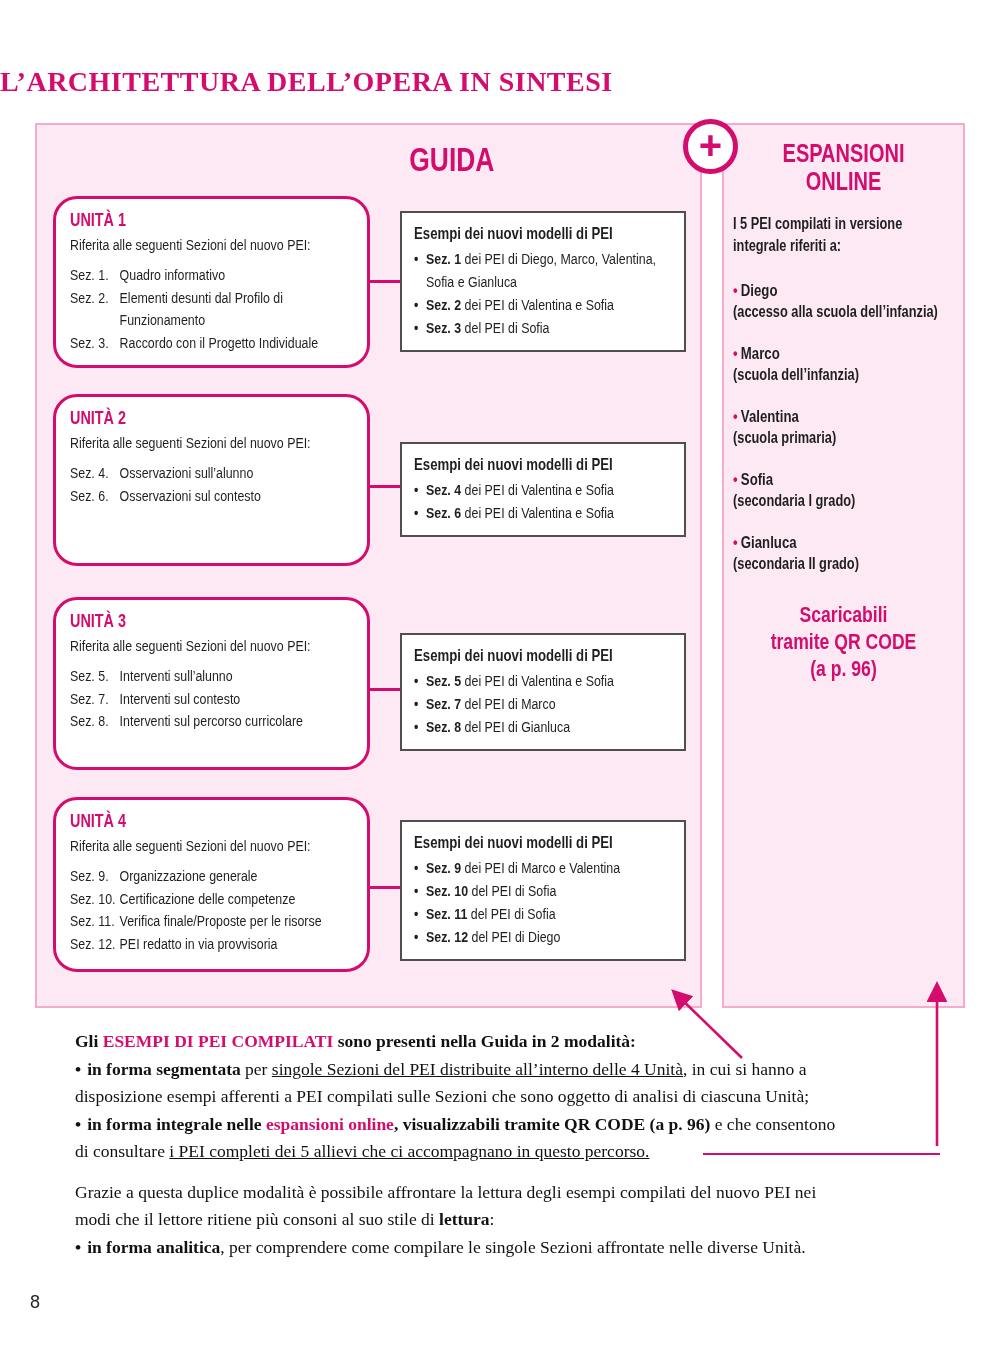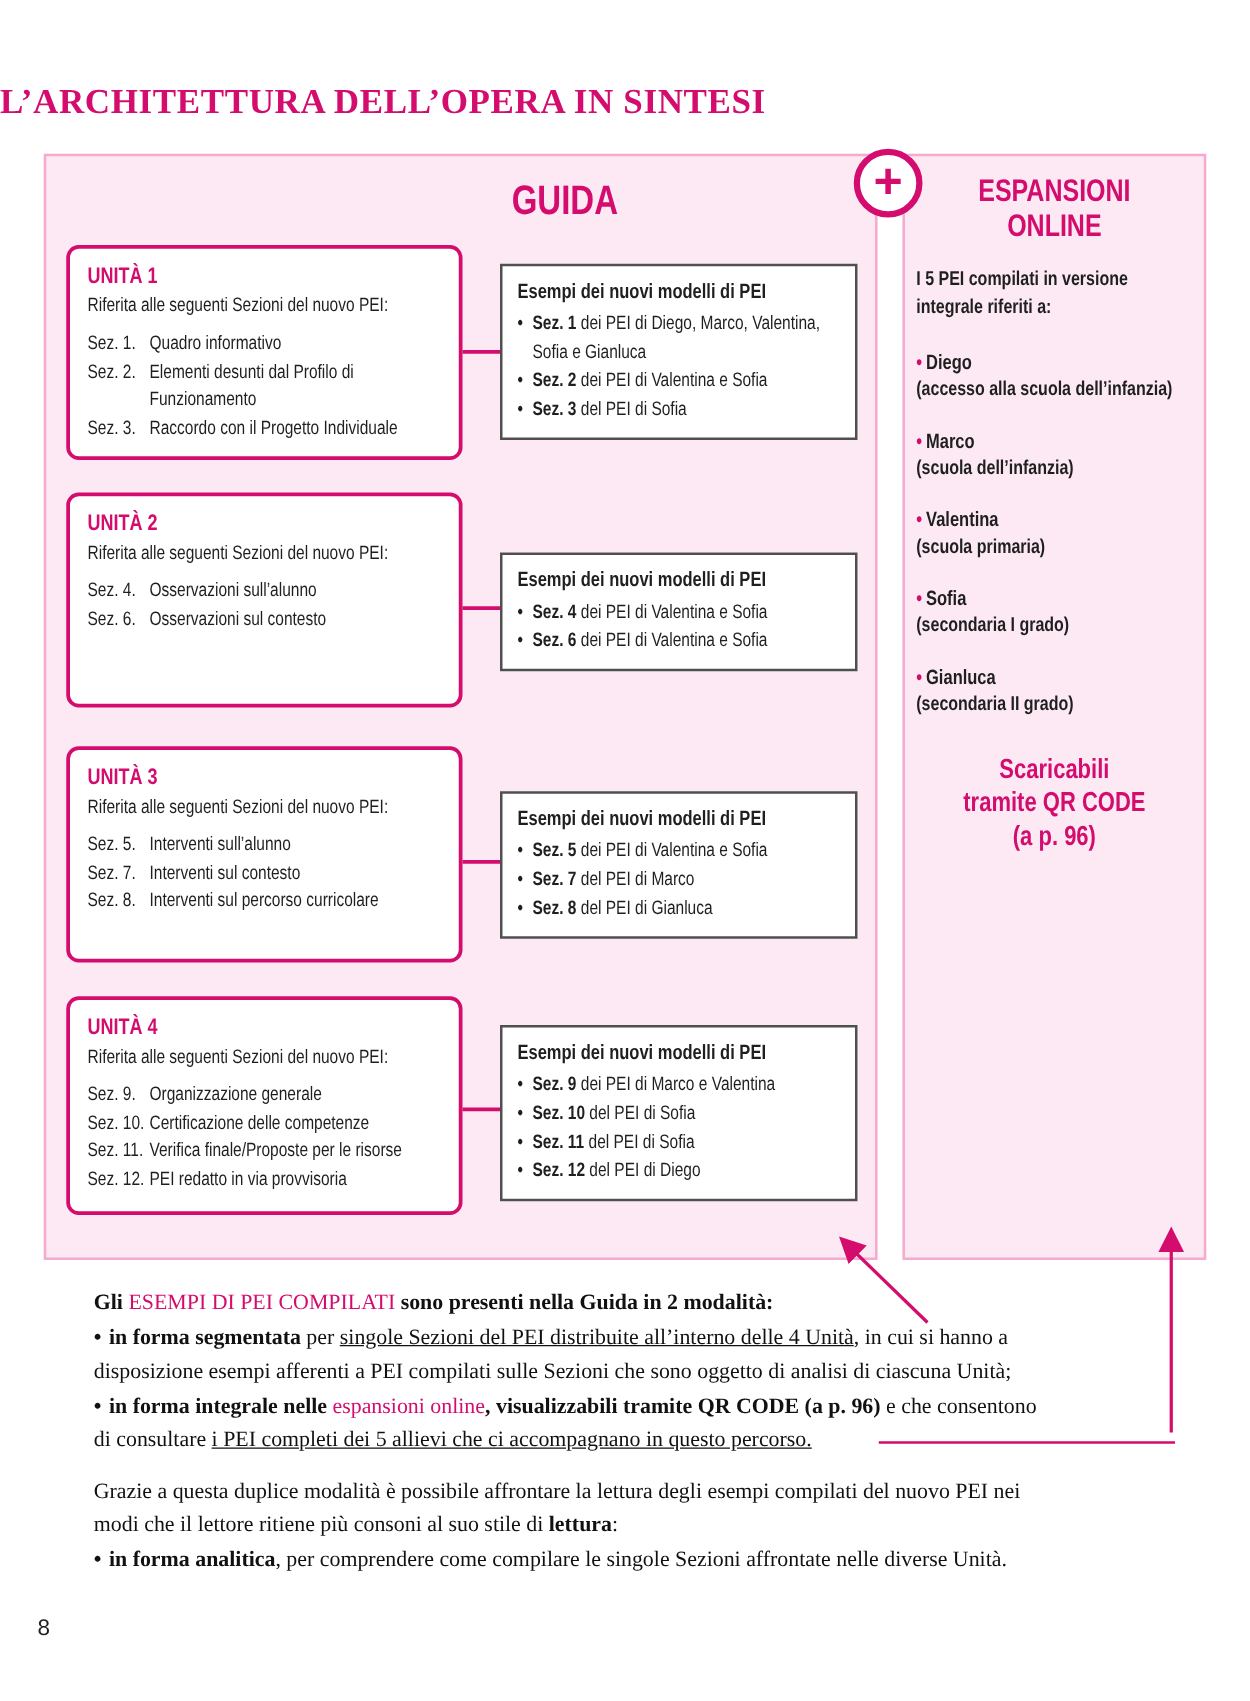--- a/index.html
+++ b/index.html
@@ -19,21 +19,21 @@
   .panel-guida{left:0;width:667px;}
   .panel-esp{left:687px;width:243px;}
   .cond{transform:scaleX(0.8);transform-origin:left top;width:125%;}
   .guida-h{position:absolute;left:0;top:18px;width:667px;text-align:center;
            font-weight:bold;font-size:33px;color:var(--accent);}
   .plus-badge{position:absolute;left:648px;top:-4px;width:55px;height:55px;border-radius:50%;
               background:#fff;border:5px solid var(--accent);color:var(--accent);
               display:flex;align-items:center;justify-content:center;
               font-size:40px;font-weight:bold;line-height:1;padding-bottom:4px;z-index:6;}
   .unit{position:absolute;left:18px;width:317px;background:#fff;border:3px solid var(--accent);
-        border-radius:10px;padding:11px 14px;}
+        border-radius:24px;padding:11px 14px;}
   .unit-title{font-weight:bold;font-size:18px;color:var(--accent);margin-bottom:3px;}
   .unit-sub{font-size:15.5px;line-height:21px;margin-bottom:9px;white-space:nowrap;}
   .urow{display:flex;font-size:15.5px;line-height:22.5px;}
   .urow .num{width:62px;flex:none;}
   .urow .txt{flex:1;}
   .ebox{position:absolute;left:365px;width:286px;background:#fff;border:2px solid var(--box-border);
         padding:9px 12px 11px;}
   .ebox-h{font-weight:bold;font-size:16.5px;line-height:23px;margin-bottom:2px;}
   .ei{display:flex;font-size:15.5px;line-height:23px;}
   .ei .blt{width:15px;flex:none;font-weight:bold;}
@@ -46,21 +46,21 @@
   .student .name{font-size:16.5px;line-height:22px;}
   .student .name .dot{color:var(--accent);margin-right:4px;}
   .student .detail{font-size:16px;line-height:22px;}
   .download{margin-top:26px;text-align:center;color:var(--accent);
             font-size:22px;line-height:27px;}
   .bottom{position:absolute;left:75px;top:1028px;width:865px;
           font-family:"Liberation Serif", serif;font-size:17.5px;color:#111;}
   .line{line-height:27.5px;white-space:nowrap;}
   .line.flexline{display:flex;white-space:nowrap;gap:46px;}
   .line.b{font-weight:bold;}
-  .mag{color:var(--accent);font-weight:normal;}
+  .mag{color:var(--accent);font-weight:bold;}
   .ul{text-decoration:underline;}
   .blt2{font-weight:bold;margin-right:6px;}
   .hline{flex:1;min-width:40px;height:2.5px;background:var(--accent);
          align-self:center;margin-left:8px;margin-top:4px;}
   .p2{margin-top:13px;}
   .pagenum{position:absolute;left:30px;top:1292px;font-size:18px;color:#222;}
   svg.overlay{position:absolute;left:0;top:0;z-index:5;pointer-events:none;}
 </style>
 </head>
 <body>

